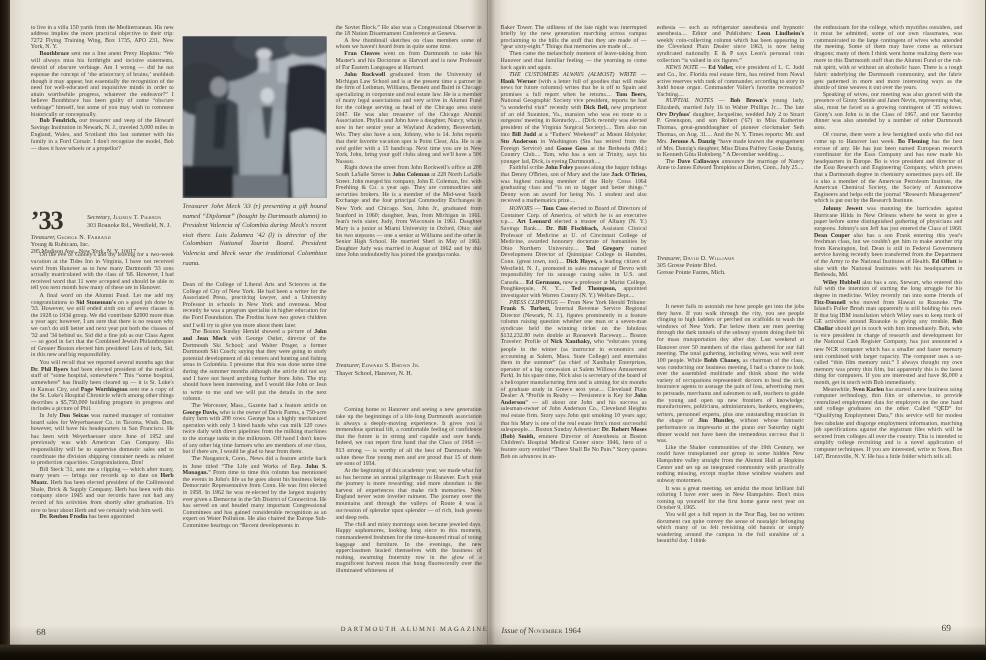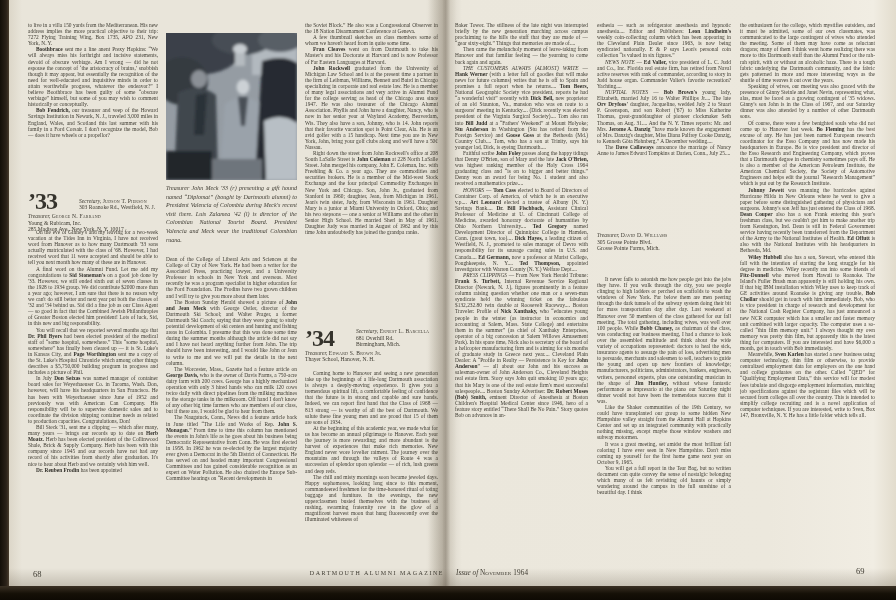--- a/index.html
+++ b/index.html
@@ -15,21 +15,21 @@
   .edge-left{position:absolute;left:0;top:0;width:9px;height:600px;background:linear-gradient(90deg,#130e08,#2b2219 70%,#4a3d2e 100%);}
   .edge-bottom{position:absolute;left:0;top:586px;width:896px;height:14px;background:linear-gradient(180deg,#3a3024,#151007 55%,#0e0a04);}
   .bottom-shadow{position:absolute;left:9px;top:568px;width:887px;height:18px;background:linear-gradient(180deg,rgba(70,58,40,0) 0,rgba(70,58,40,.22) 100%);}
   .gutter{position:absolute;left:428px;top:0;width:34px;height:588px;
     background:linear-gradient(90deg,rgba(60,48,34,0) 0,rgba(60,48,34,.22) 42%,rgba(60,48,34,.34) 52%,rgba(90,78,60,.10) 66%,rgba(60,48,34,0) 100%);}
   .col{position:absolute;overflow:hidden;color:#3e3b32;font-size:5.4px;line-height:6.1px;text-align:justify;}
   .col p{margin:0;text-indent:8px;}
   .col p.cont{text-indent:0;}
   b{font-weight:bold;color:#32302a;}
   .sc{font-variant:small-caps;letter-spacing:.2px;}
-  .cls-head{display:flex;gap:22px;align-items:flex-end;}
+  .cls-head{display:flex;gap:22px;align-items:center;}
   .cls-num{font-size:24px;font-weight:bold;line-height:19px;letter-spacing:-1px;color:#35332c;white-space:nowrap;}
   .cls-info p,.cls-tre p{margin:0;text-indent:0;text-align:left;font-size:5.6px;line-height:6.6px;}
   .cls-tre{margin-top:2px;}
   .photo{position:absolute;left:166px;top:33px;width:131px;height:147px;background:#8d949b;overflow:hidden;}
   .caption{position:absolute;left:166px;top:184px;width:131px;font-style:italic;font-size:6px;line-height:8.6px;text-align:justify;color:#3e3b32;}
   .caption p{margin:0;}
   .pagenum{position:absolute;font-size:8.5px;color:#3e3b32;}
   .mag-footer{position:absolute;left:306px;top:570px;width:138px;font-size:6px;letter-spacing:1.5px;color:#3e3b32;white-space:nowrap;text-align:right;}
   .issue-footer{position:absolute;left:456px;top:569px;font-size:7.2px;color:#3e3b32;}
 </style>
@@ -111,28 +111,20 @@
 
 <div class="col" style="left:305px;top:22px;width:133px;height:302px">
   <p class="cont">the Soviet Block.” He also was a Congressional Observer in the 18 Nation Disarmament Conference at Geneva.</p>
   <p>A few thumbnail sketches on class members some of whom we haven't heard from in quite some time.</p>
   <p><b>Fran Cleaves</b> went on from Dartmouth to take his Master's and his Doctorate at Harvard and is now Professor of Far Eastern Languages at Harvard.</p>
   <p><b>John Rockwell</b> graduated from the University of Michigan Law School and is at the present time a partner in the firm of Leibman, Williams, Bennett and Baird in Chicago specializing in corporate and real estate law. He is a member of many legal associations and very active in Alumni Fund for the college serving as head of the Chicago area since 1947. He was also treasurer of the Chicago Alumni Association. Phyllis and John have a daughter, Nancy, who is now in her senior year at Wayland Academy, Beaverdam, Wis. They also have a son, Johnny, who is 14. John reports that their favorite vacation spot is Point Clear, Ala. He is an avid golfer with a 15 handicap. Next time you are in New York, John, bring your golf clubs along and we'll have a 50¢ Nassau.</p>
   <p>Right down the street from John Rockwell's office at 208 South LaSalle Street is <b>John Coleman</b> at 228 North LaSalle Street. John merged his company, John E. Coleman, Inc. with Freehling &amp; Co. a year ago. They are commodities and securities brokers. He is a member of the Mid-west Stock Exchange and the four principal Commodity Exchanges in New York and Chicago. Son, John Jr., graduated from Stanford in 1960; daughter, Jean, from Michigan in 1961. Jean's twin sister, Judy, from Wisconsin in 1961. Daughter Mary is a junior at Miami University in Oxford, Ohio; and his two stepsons — one a senior at Williams and the other in Senior High School. He married Sherl in May of 1961. Daughter Judy was married in August of 1962 and by this time John undoubtedly has joined the grandpa ranks.</p>
 </div>
 
 <div class="col" style="left:305px;top:328px;width:133px;height:38px;overflow:visible">
-  <div class="cls-head">
-    <span class="cls-num">’34</span>
-    <div class="cls-info">
-      <p><i>Secretary,</i> <span class="sc">Ernest L. Barcella</span></p>
-      <p>681 Overhill Rd.</p>
-      <p>Birmingham, Mich.</p>
-    </div>
-  </div>
   <div class="cls-tre">
     <p><i>Treasurer,</i> <span class="sc">Edward S. Brown Jr.</span></p>
     <p>Thayer School, Hanover, N. H.</p>
   </div>
 </div>
 
 <div class="col" style="left:305px;top:370px;width:133px;height:196px">
   <p>Coming home to Hanover and seeing a new generation take up the beginnings of a life-long Dartmouth association is always a deeply-moving experience. It gives you a tremendous spiritual lift, a comfortable feeling of confidence that the future is in strong and capable and sure hands. Indeed, we can report first hand that the Class of 1968 — 813 strong — is worthy of all the best of Dartmouth. We salute these fine young men and are proud that 15 of them are sons of 1934.</p>
   <p>At the beginning of this academic year, we made what for us has become an annual pilgrimage to Hanover. Each year the journey is more rewarding; and more abundant is the harvest of experiences that make rich memories. New England never wore lovelier raiment. The journey over the mountains and through the valleys of Route 4 was a succession of splendor upon splendor — of rich, lush greens and deep reds.</p>
   <p>The chill and misty mornings soon became jeweled days. Happy sophomores, looking long since to this moment, commandeered freshmen for the time-honored ritual of toting baggage and furniture. In the evenings, the new upperclassmen busied themselves with the business of rushing, swarming fraternity row in the glow of a magnificent harvest moon that hung fluorescently over the illuminated whiteness of</p>

